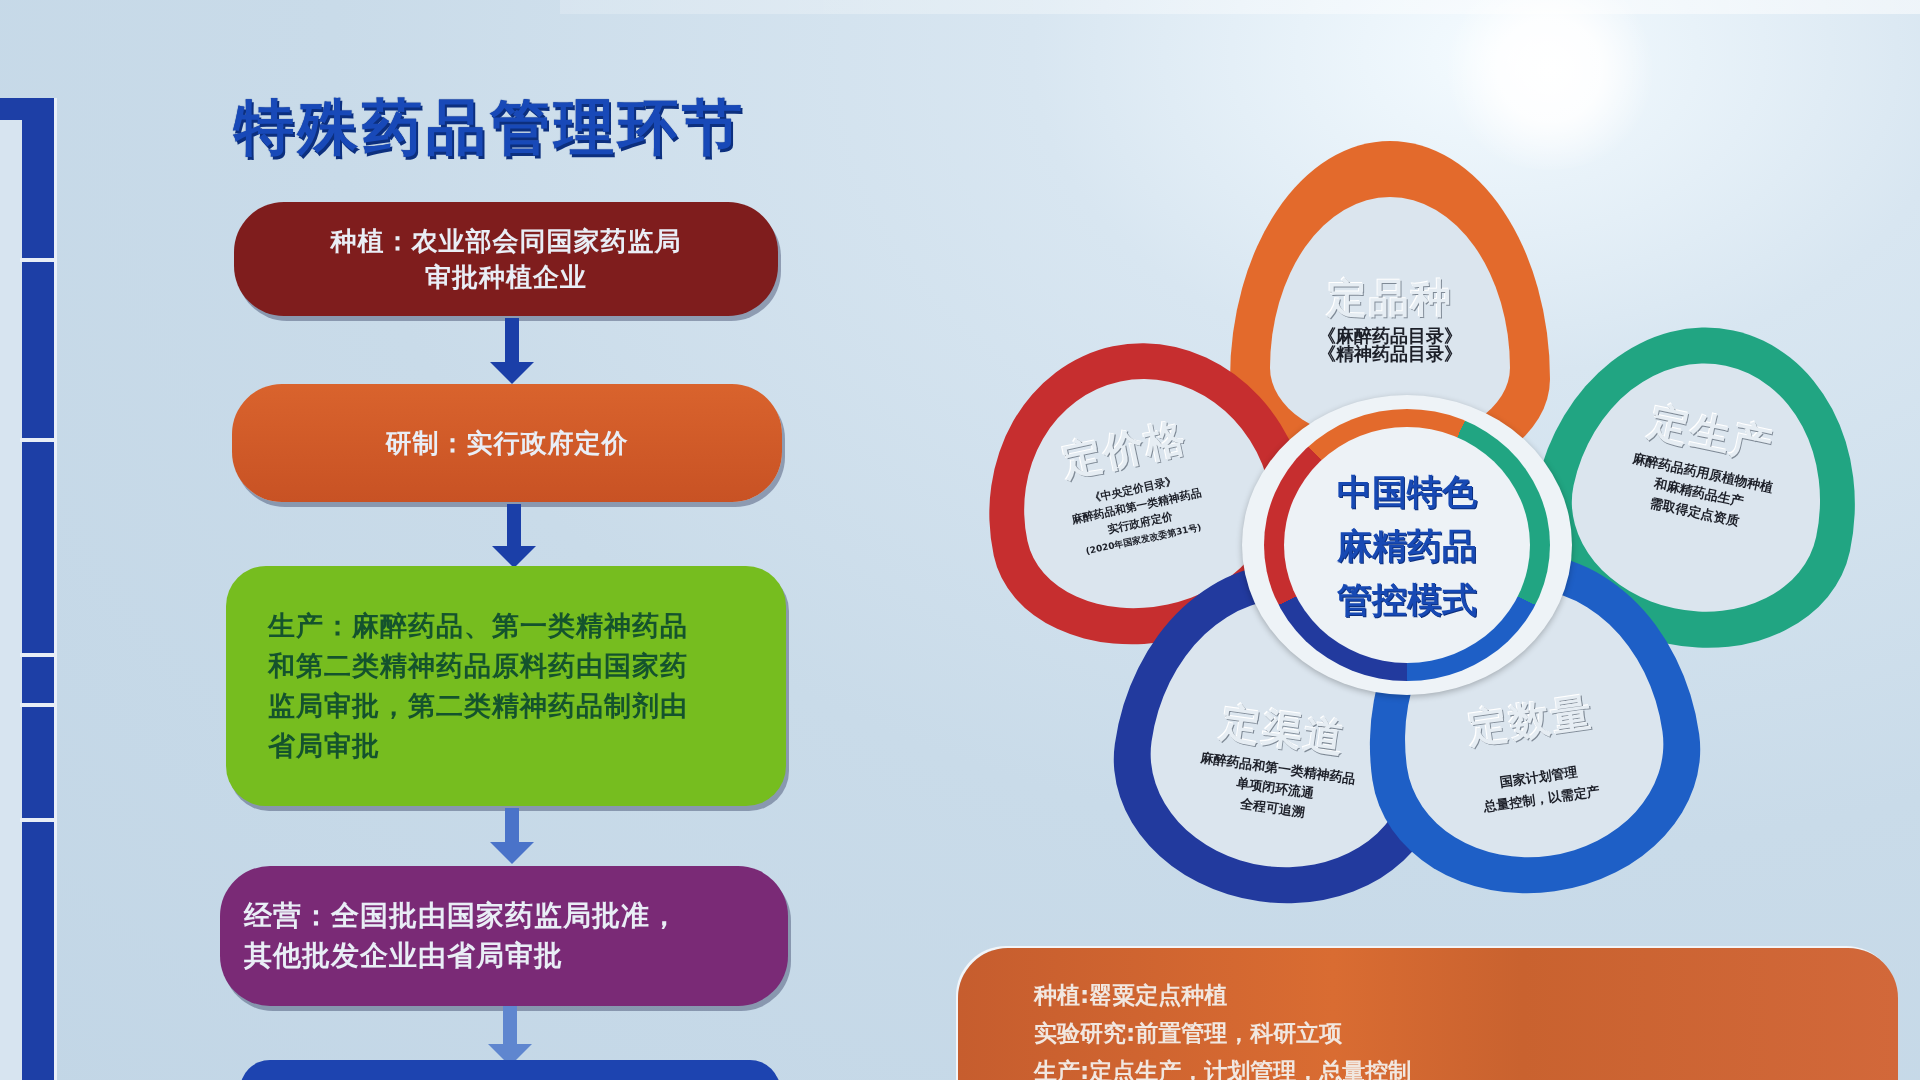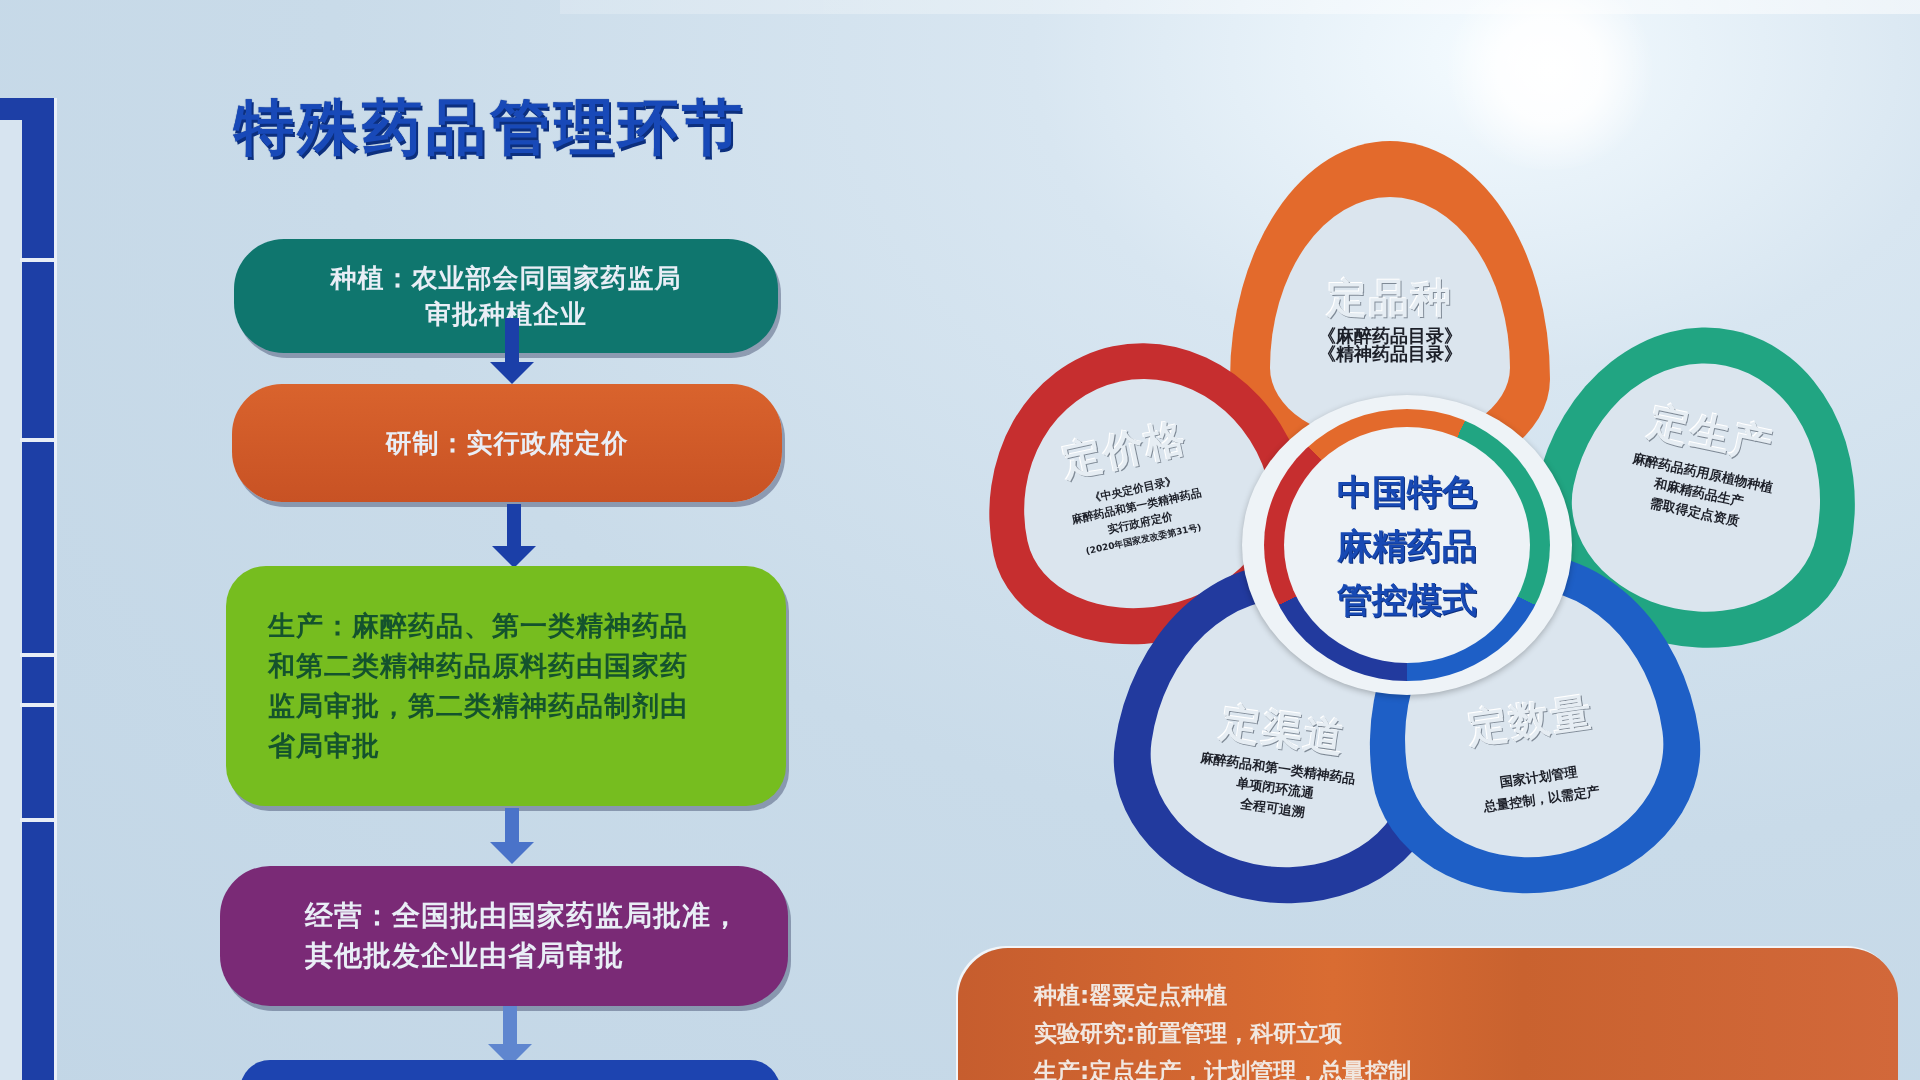--- a/index.html
+++ b/index.html
@@ -26,24 +26,24 @@
       position: absolute; left: 234px; top: 88px; font-size: 60px; font-weight: bold;
       color: #1849b8; letter-spacing: 4px; text-shadow: 2px 3px 0 #0c2f7e, 0 0 1px #0c2f7e;
     }
 
     
     .flow-box {
       position: absolute; border-radius: 50px; color: #e9eef6; font-weight: bold;
       display: flex; align-items: center; justify-content: center; text-align: center;
       box-shadow: 3px 5px 0 rgba(20,30,70,0.35); font-size: 26px; line-height: 36px; letter-spacing: 1px;
     }
-    .box-plant { left: 234px; top: 202px; width: 544px; height: 114px; background: #0f766e; margin-top: 37px; }
+    .box-plant { left: 234px; top: 202px; width: 544px; height: 114px; background: #7f1d1d; }
     .box-rd { left: 232px; top: 384px; width: 550px; height: 118px; background: linear-gradient(180deg, #d9632d, #c85224); }
     .box-prod { left: 226px; top: 566px; width: 560px; height: 240px; background: #76bd1f; justify-content: flex-start; text-align: left; padding-left: 42px; box-sizing: border-box; border-radius: 40px; }
-    .box-biz { left: 220px; top: 866px; width: 568px; height: 140px; background: #7a2a76; justify-content: flex-start; text-align: left; padding-left: 85px; box-sizing: border-box; }
+    .box-biz { left: 220px; top: 866px; width: 568px; height: 140px; background: #7a2a76; justify-content: flex-start; text-align: left; padding-left: 24px; box-sizing: border-box; }
     .box-next { left: 240px; top: 1060px; width: 540px; height: 60px; background: #1d44b0; border-radius: 40px; }
     .flow-text { white-space: pre-line; }
     .box-prod .flow-text { font-size: 27px; line-height: 40px; color: #14532d; }
     .box-biz .flow-text { font-size: 28px; line-height: 40px; }
 
     .arrow { position: absolute; width: 14px; background: #1b3fa8; }
     .arrow::after {
       content: ""; position: absolute; left: -15px; bottom: -20px; border-left: 22px solid transparent;
       border-right: 22px solid transparent; border-top: 22px solid #1b3fa8;
     }

